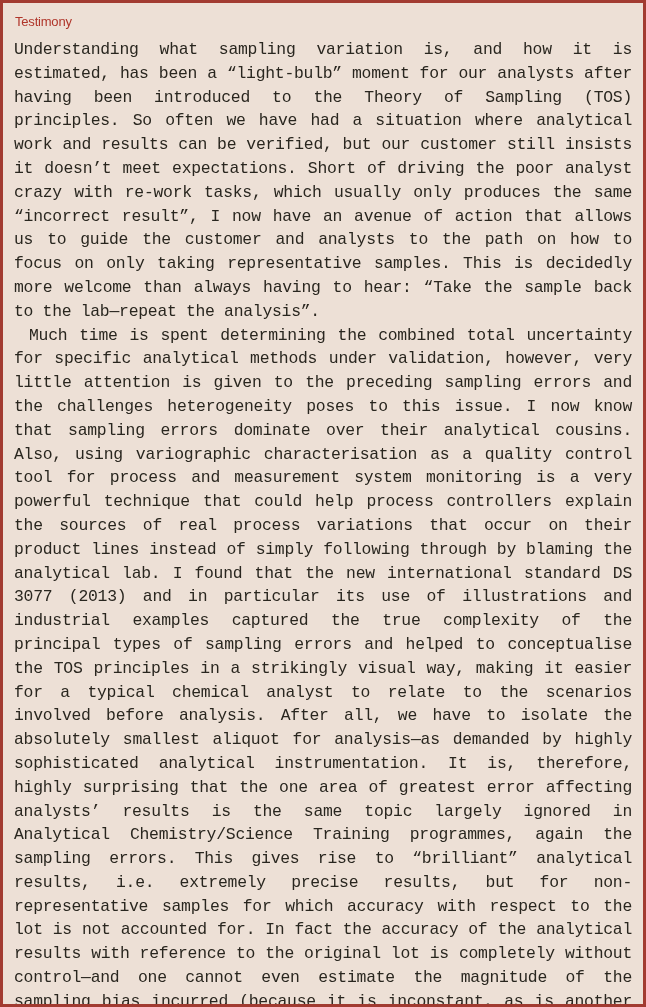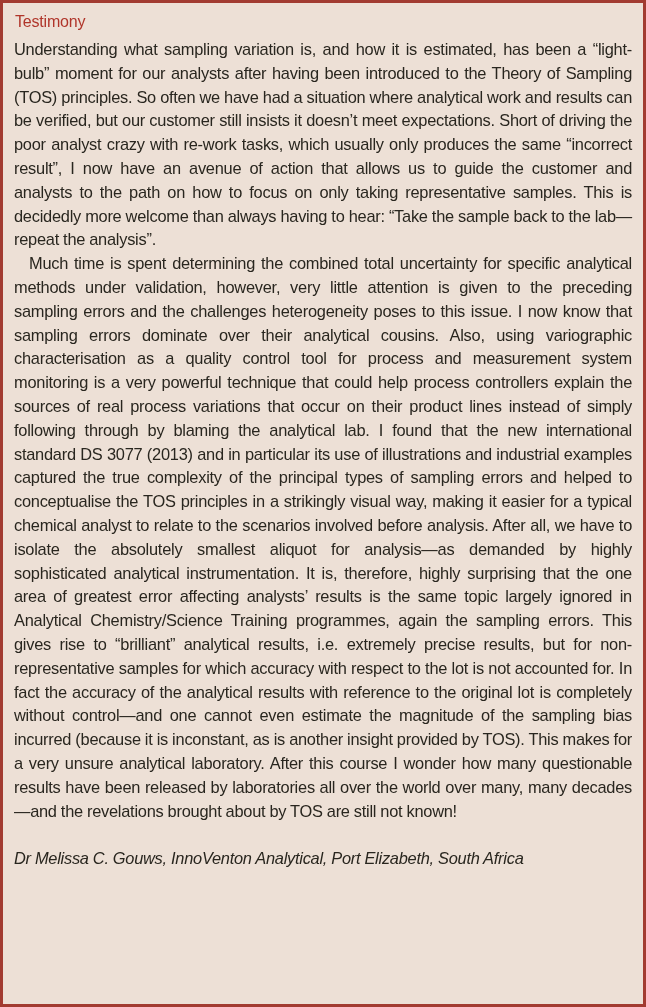--- a/index.html
+++ b/index.html
@@ -19,34 +19,35 @@
   .panel {
     width: 646px;
     height: 1007px;
     border: 3px solid var(--border-color);
     background: var(--bg-color);
     padding: 5px 11px 8px 11px;
     overflow: hidden;
   }
   .title {
     margin: 0 0 3px 1px;
-    font-size: 16px;
+    font-size: 13px;
     line-height: 27px;
     font-weight: 400;
     color: var(--title-color);
     letter-spacing: -0.2px;
   }
   .bodytext p {
     margin: 0;
     text-align: justify;
     font-size: 16.4px;
     line-height: 23.8px;
     color: var(--text-color);
     letter-spacing: -0.25px;
     word-spacing: -0.2px;
+    font-family: Liberation Mono, monospace;
   }
   p.indent { text-indent: 15px; }
   .attribution {
     margin-top: 24px !important;
     font-style: italic;
     text-align: right;
   }
   .credit {
     margin-top: 23px !important;
   }

